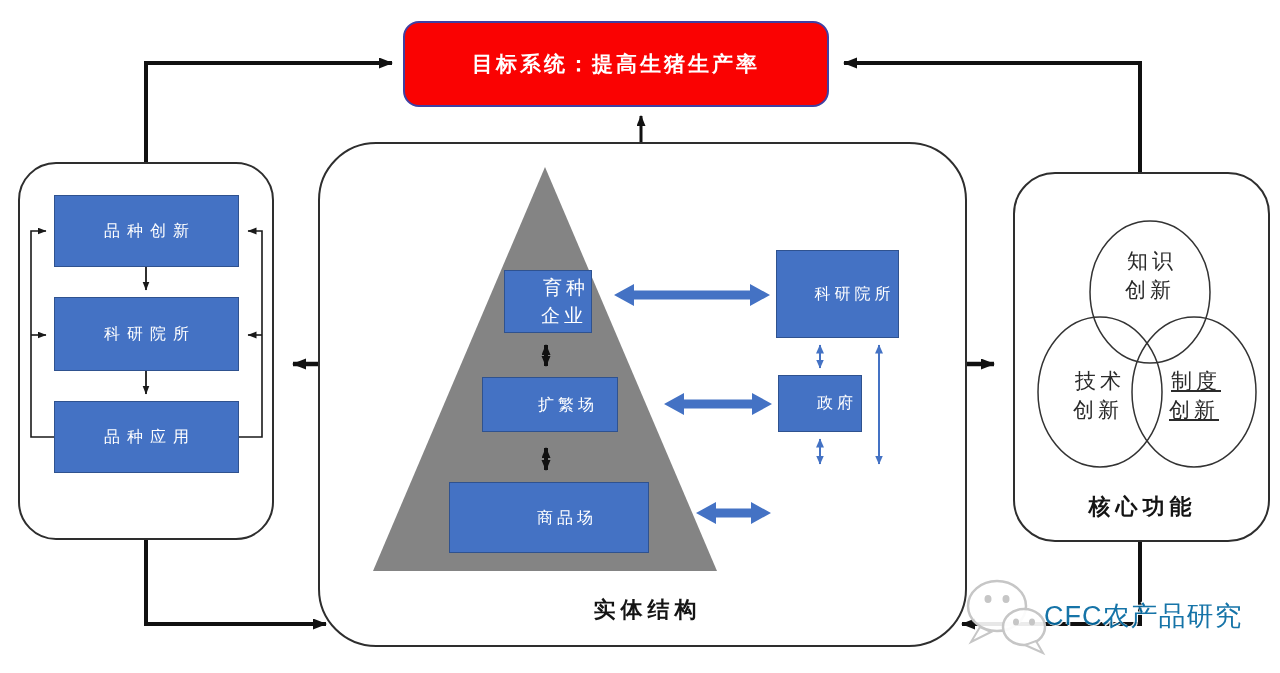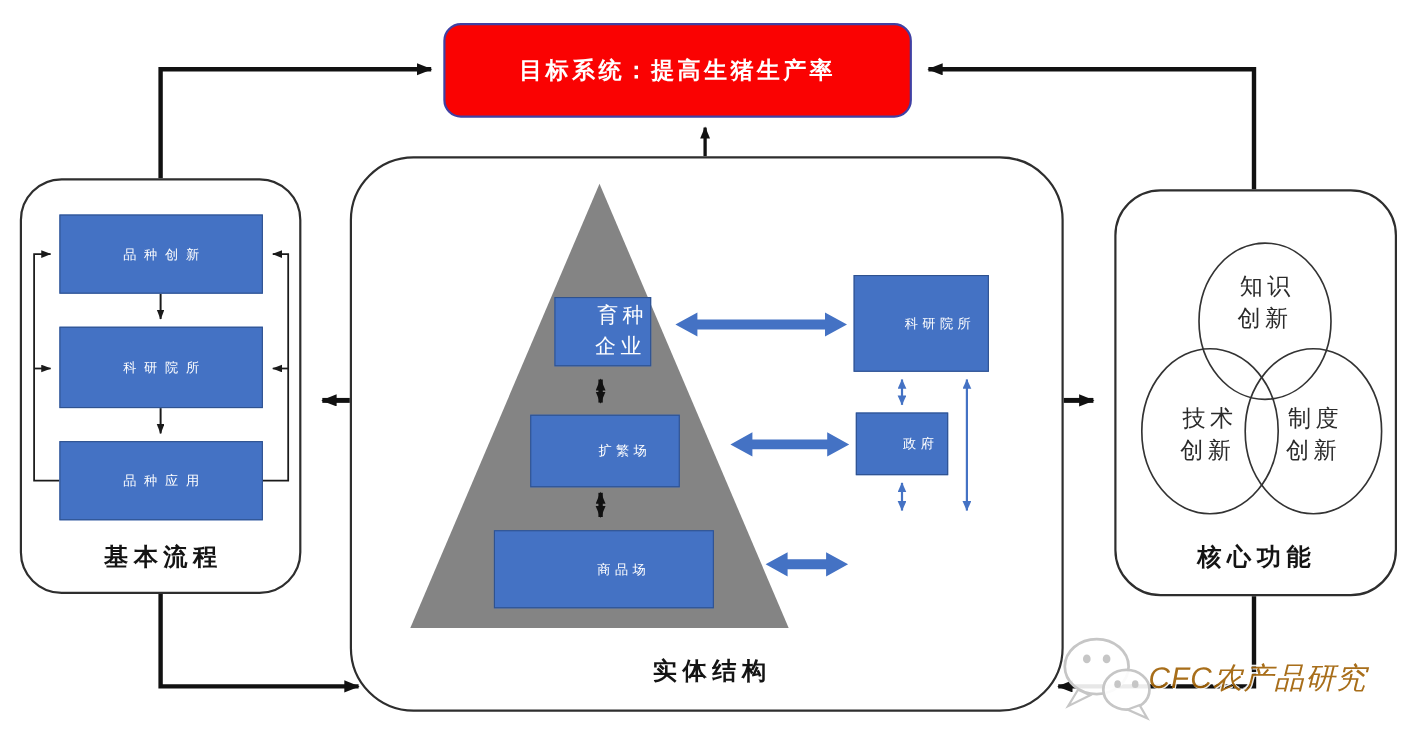--- a/index.html
+++ b/index.html
@@ -8,40 +8,40 @@
     font-family:"Liberation Sans","DejaVu Sans",sans-serif;
   }
   .abs{position:absolute;box-sizing:border-box;}
   #wires{position:absolute;left:0;top:0;z-index:1;}
   .layer2{z-index:2;}
   .layer3{z-index:3;}
   .panel{border:2px solid #2e2e2e;background:transparent;}
   .bluebox{
     background:#4472C4;border:1px solid #2F528F;color:#ffffff;
     display:flex;align-items:center;justify-content:center;text-align:center;
-    font-size:12px;letter-spacing:7px;text-indent:7px;white-space:pre-line;
+    font-size:16px;letter-spacing:7px;text-indent:7px;white-space:pre-line;
   }
   .pyrbox{letter-spacing:4px;text-indent:4px;line-height:28px;padding-left:32px;}
   .orgbox{letter-spacing:4px;text-indent:4px;padding-left:30px;}
   .caption{
     font-weight:bold;font-size:22px;letter-spacing:5px;text-indent:5px;
     color:#141414;text-align:center;
   }
   .goal{
     background:#fa0202;border:2px solid #4040a3;border-radius:16px;color:#ffffff;
     font-weight:bold;font-size:21px;letter-spacing:3px;
     display:flex;align-items:center;justify-content:center;text-align:center;
   }
   .venn-label{
     font-size:21px;letter-spacing:4px;text-indent:4px;line-height:29px;
     white-space:pre-line;text-align:center;color:#2b2b2b;
   }
   .watermark{
-    font-size:27px;letter-spacing:1px;color:#a16207;opacity:0.92;
-    text-shadow:1px 1px 0 #ffffff,-1px -1px 0 #ffffff;white-space:nowrap;font-style:italic;
+    font-size:27px;letter-spacing:1px;color:#0369a1;opacity:0.92;
+    text-shadow:1px 1px 0 #ffffff,-1px -1px 0 #ffffff;white-space:nowrap;
   }
 </style>
 </head>
 <body>
 
 <div id="canvas">
 
   <svg id="wires" width="1280" height="673" viewBox="0 0 1280 673">
     <defs>
       <marker id="mBig" markerUnits="userSpaceOnUse" markerWidth="15" markerHeight="12" refX="13" refY="5.5" orient="auto-start-reverse">
@@ -109,45 +109,44 @@
   <div class="abs layer2 panel" style="left:18px;top:162px;width:256px;height:378px;border-radius:38px;"></div>
   <div class="abs layer2 bluebox" style="left:54px;top:195px;width:185px;height:72px;">
     <span>品种创新</span>
   </div>
   <div class="abs layer2 bluebox" style="left:54px;top:297px;width:185px;height:74px;">
     <span>科研院所</span>
   </div>
   <div class="abs layer2 bluebox" style="left:54px;top:401px;width:185px;height:72px;">
     <span>品种应用</span>
   </div>
-  <div class="abs layer2 caption" style="left:46px;top:492px;width:200px;">基本流程</div>
 
   <div class="abs layer2 panel" style="left:318px;top:142px;width:649px;height:505px;border-radius:58px;"></div>
   <div class="abs layer2 bluebox pyrbox" style="left:504px;top:270px;width:88px;height:63px;font-size:19px;letter-spacing:4px;">
     <span>育种
 企业</span>
   </div>
-  <div class="abs layer2 bluebox pyrbox" style="left:482px;top:377px;width:136px;height:66px;">
+  <div class="abs layer2 bluebox pyrbox" style="left:482px;top:377px;width:136px;height:55px;">
     <span>扩繁场</span>
   </div>
   <div class="abs layer2 bluebox pyrbox" style="left:449px;top:482px;width:200px;height:71px;">
     <span>商品场</span>
   </div>
   <div class="abs layer2 bluebox orgbox" style="left:776px;top:250px;width:123px;height:88px;">
     <span>科研院所</span>
   </div>
   <div class="abs layer2 bluebox orgbox" style="left:778px;top:375px;width:84px;height:57px;">
     <span>政府</span>
   </div>
   <div class="abs layer2 caption" style="left:545px;top:595px;width:200px;">实体结构</div>
 
   <div class="abs layer2 panel" style="left:1013px;top:172px;width:257px;height:370px;border-radius:42px;"></div>
   <div class="abs layer2 venn-label" style="left:1100px;top:246px;width:100px;">知识
 创新</div>
   <div class="abs layer2 venn-label" style="left:1048px;top:366px;width:100px;">技术
 创新</div>
-  <div class="abs layer2 venn-label" style="left:1144px;top:366px;width:100px;">制度
+  <div class="abs layer2 venn-label" style="left:1144px;top:366px;width:100px;text-decoration:underline;">制度
 创新</div>
   <div class="abs layer2 caption" style="left:1040px;top:492px;width:200px;">核心功能</div>
 
   <div class="abs layer3 watermark" style="left:1044px;top:598px;">CFC农产品研究</div>
 
 </div>
 
 </body></html>

